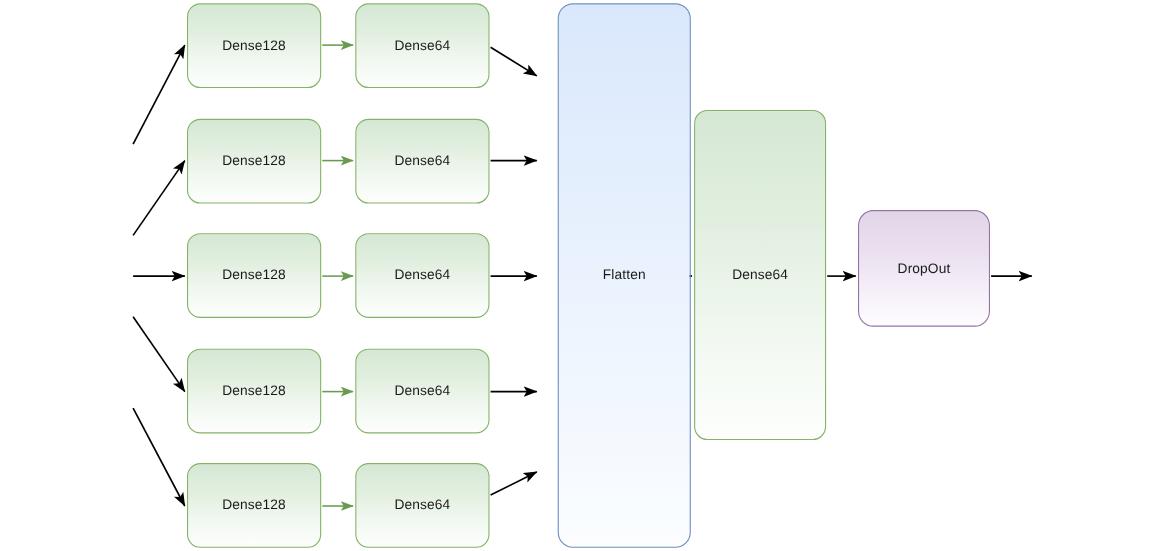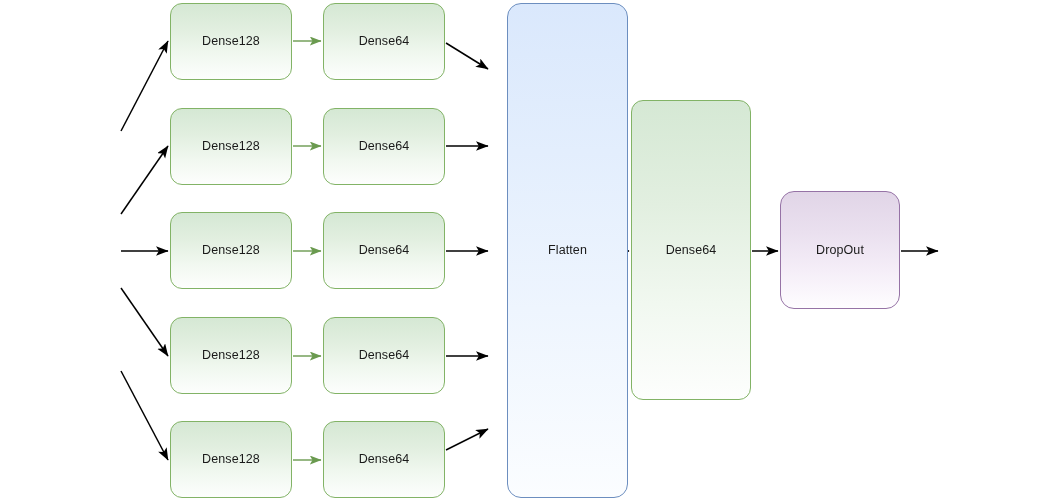--- a/index.html
+++ b/index.html
@@ -146,18 +146,18 @@
     </div>
 
   <div class="node n-blue" id="node-flatten" style="left: 490px; top: 3px; width: 121px; height: 495px; margin-left: 17px;">
     <span class="label">Flatten</span>
   </div>
 
   <div class="node n-green" id="node-dense64-big" style="left: 631px; top: 100px; width: 120px; height: 300px;">
     <span class="label">Dense64</span>
   </div>
 
-  <div class="node n-purple" id="node-dropout" style="left: 780px; top: 191px; width: 120px; height: 118px;">
+  <div class="node n-purple" id="node-dropout" style="left: 780px; top: 191px; width: 120px; height: 106px;">
     <span class="label">DropOut</span>
   </div>
 
 
 </div>
 
 </body></html>

